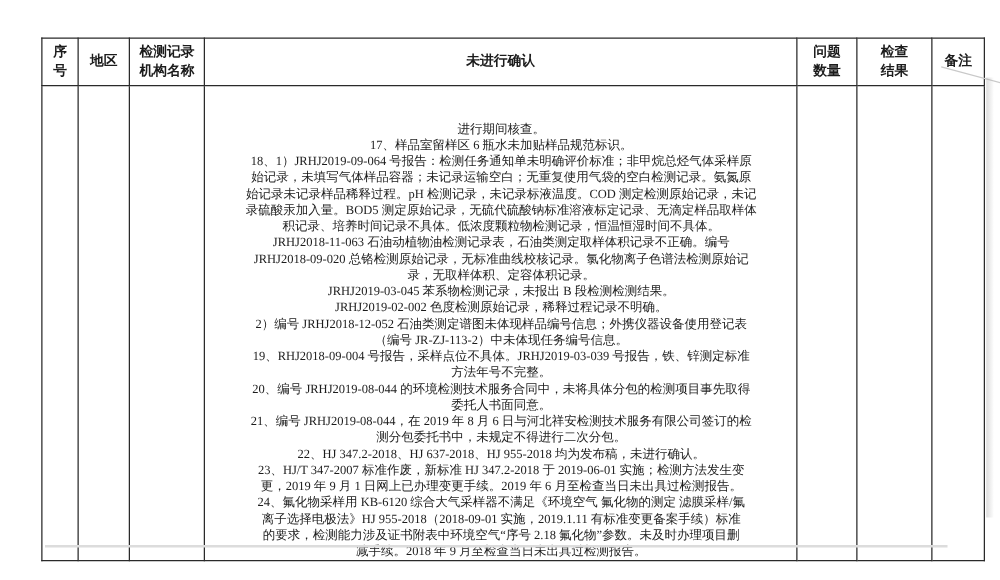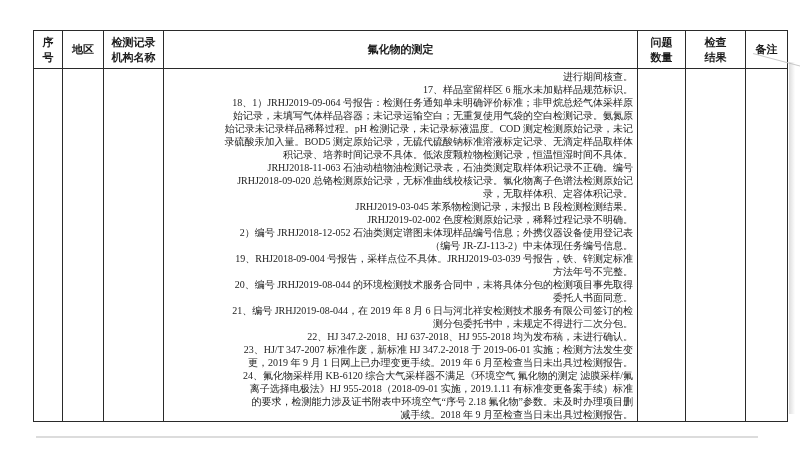--- a/index.html
+++ b/index.html
@@ -41,22 +41,23 @@
     line-height: 1.3;
     text-align: center;
     white-space: pre-line;
   }
   td.body-cell { vertical-align: top; }
   .problems {
     font-size: 10px;
     line-height: 13px;
     padding: 1px 4px 0 5px;
     white-space: pre-line;
-    text-align: right;
+    text-align: center;
     letter-spacing: 0px;
+    margin-top: 27px;
   }
   
   .artifact { position: absolute; pointer-events: none; }
   .artifact-diagonal {
     left: 753px; top: 53px;
     width: 50px; height: 1px;
     background: #c9c9c9;
     transform: rotate(15deg);
     transform-origin: left center;
   }
@@ -92,21 +93,21 @@
 号</div>
           </th>
         <th>
             <div class="hdr">地区</div>
           </th>
         <th>
             <div class="hdr">检测记录
 机构名称</div>
           </th>
         <th>
-            <div class="hdr">氟化物的测定</div>
+            <div class="hdr">未进行确认</div>
           </th>
         <th>
             <div class="hdr">问题
 数量</div>
           </th>
         <th>
             <div class="hdr">检查
 结果</div>
           </th>
         <th>

